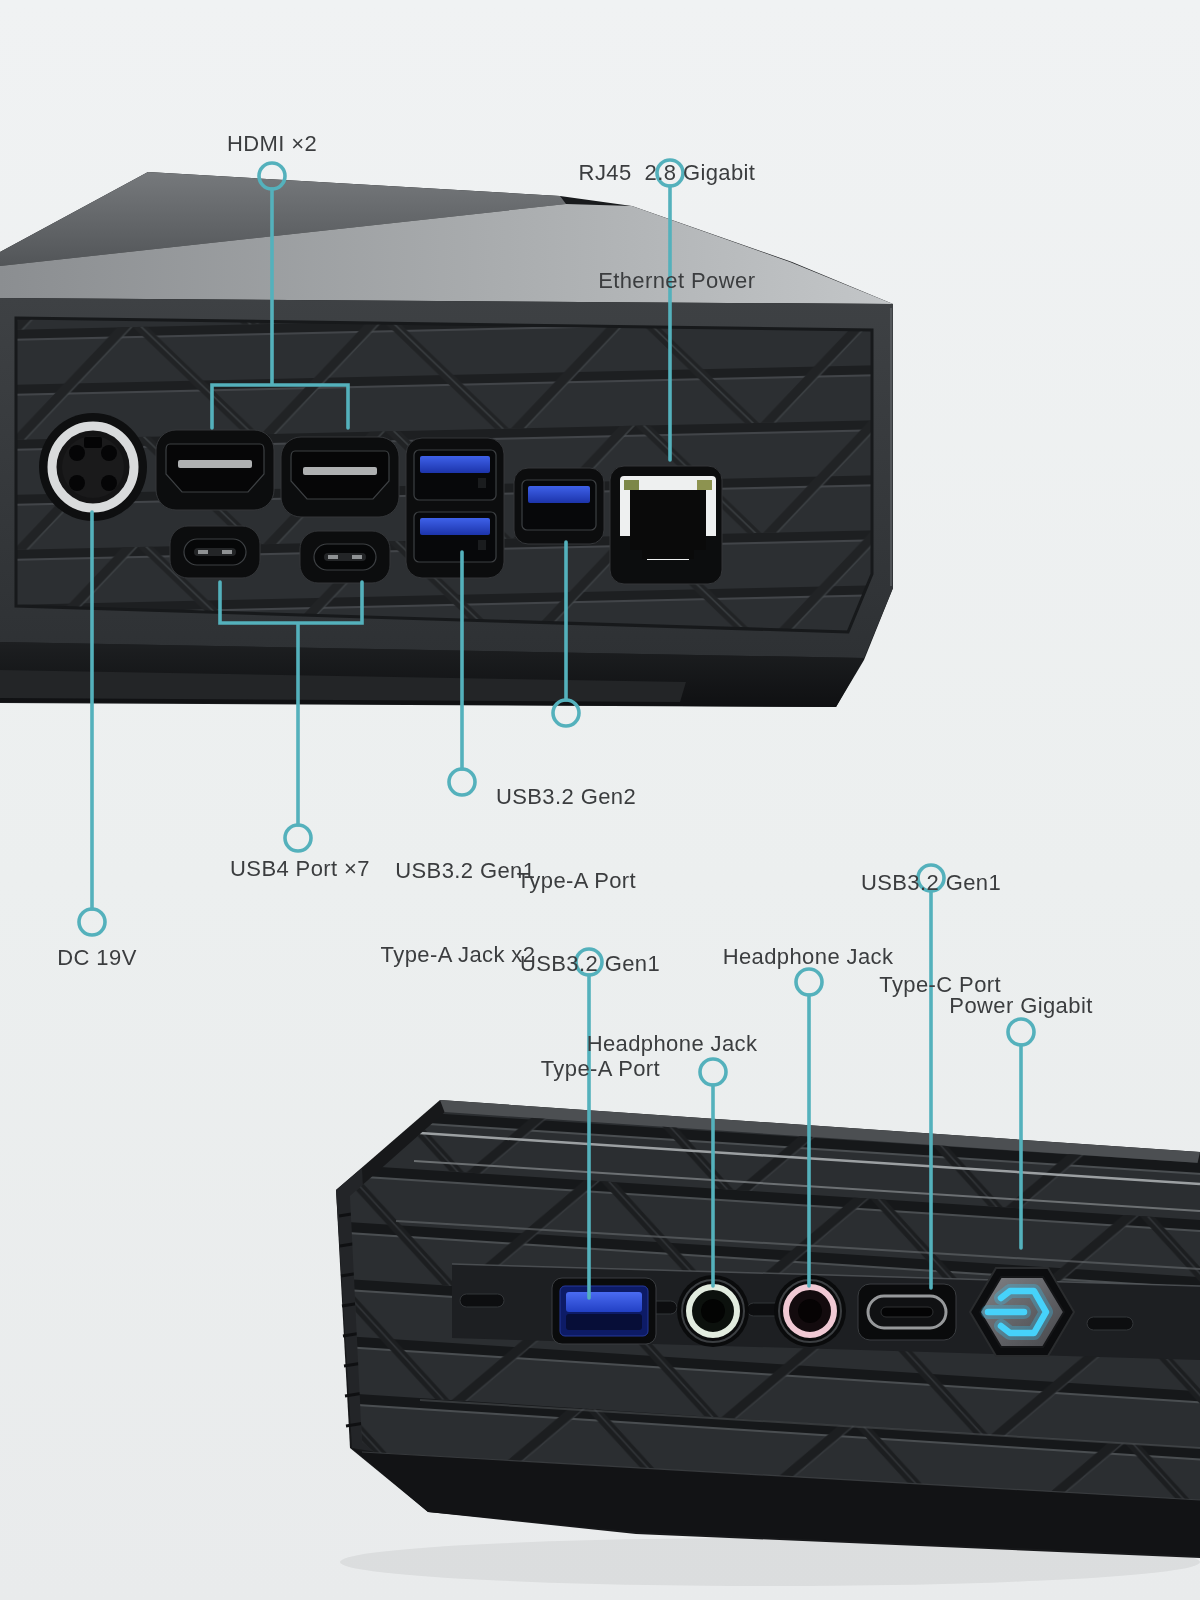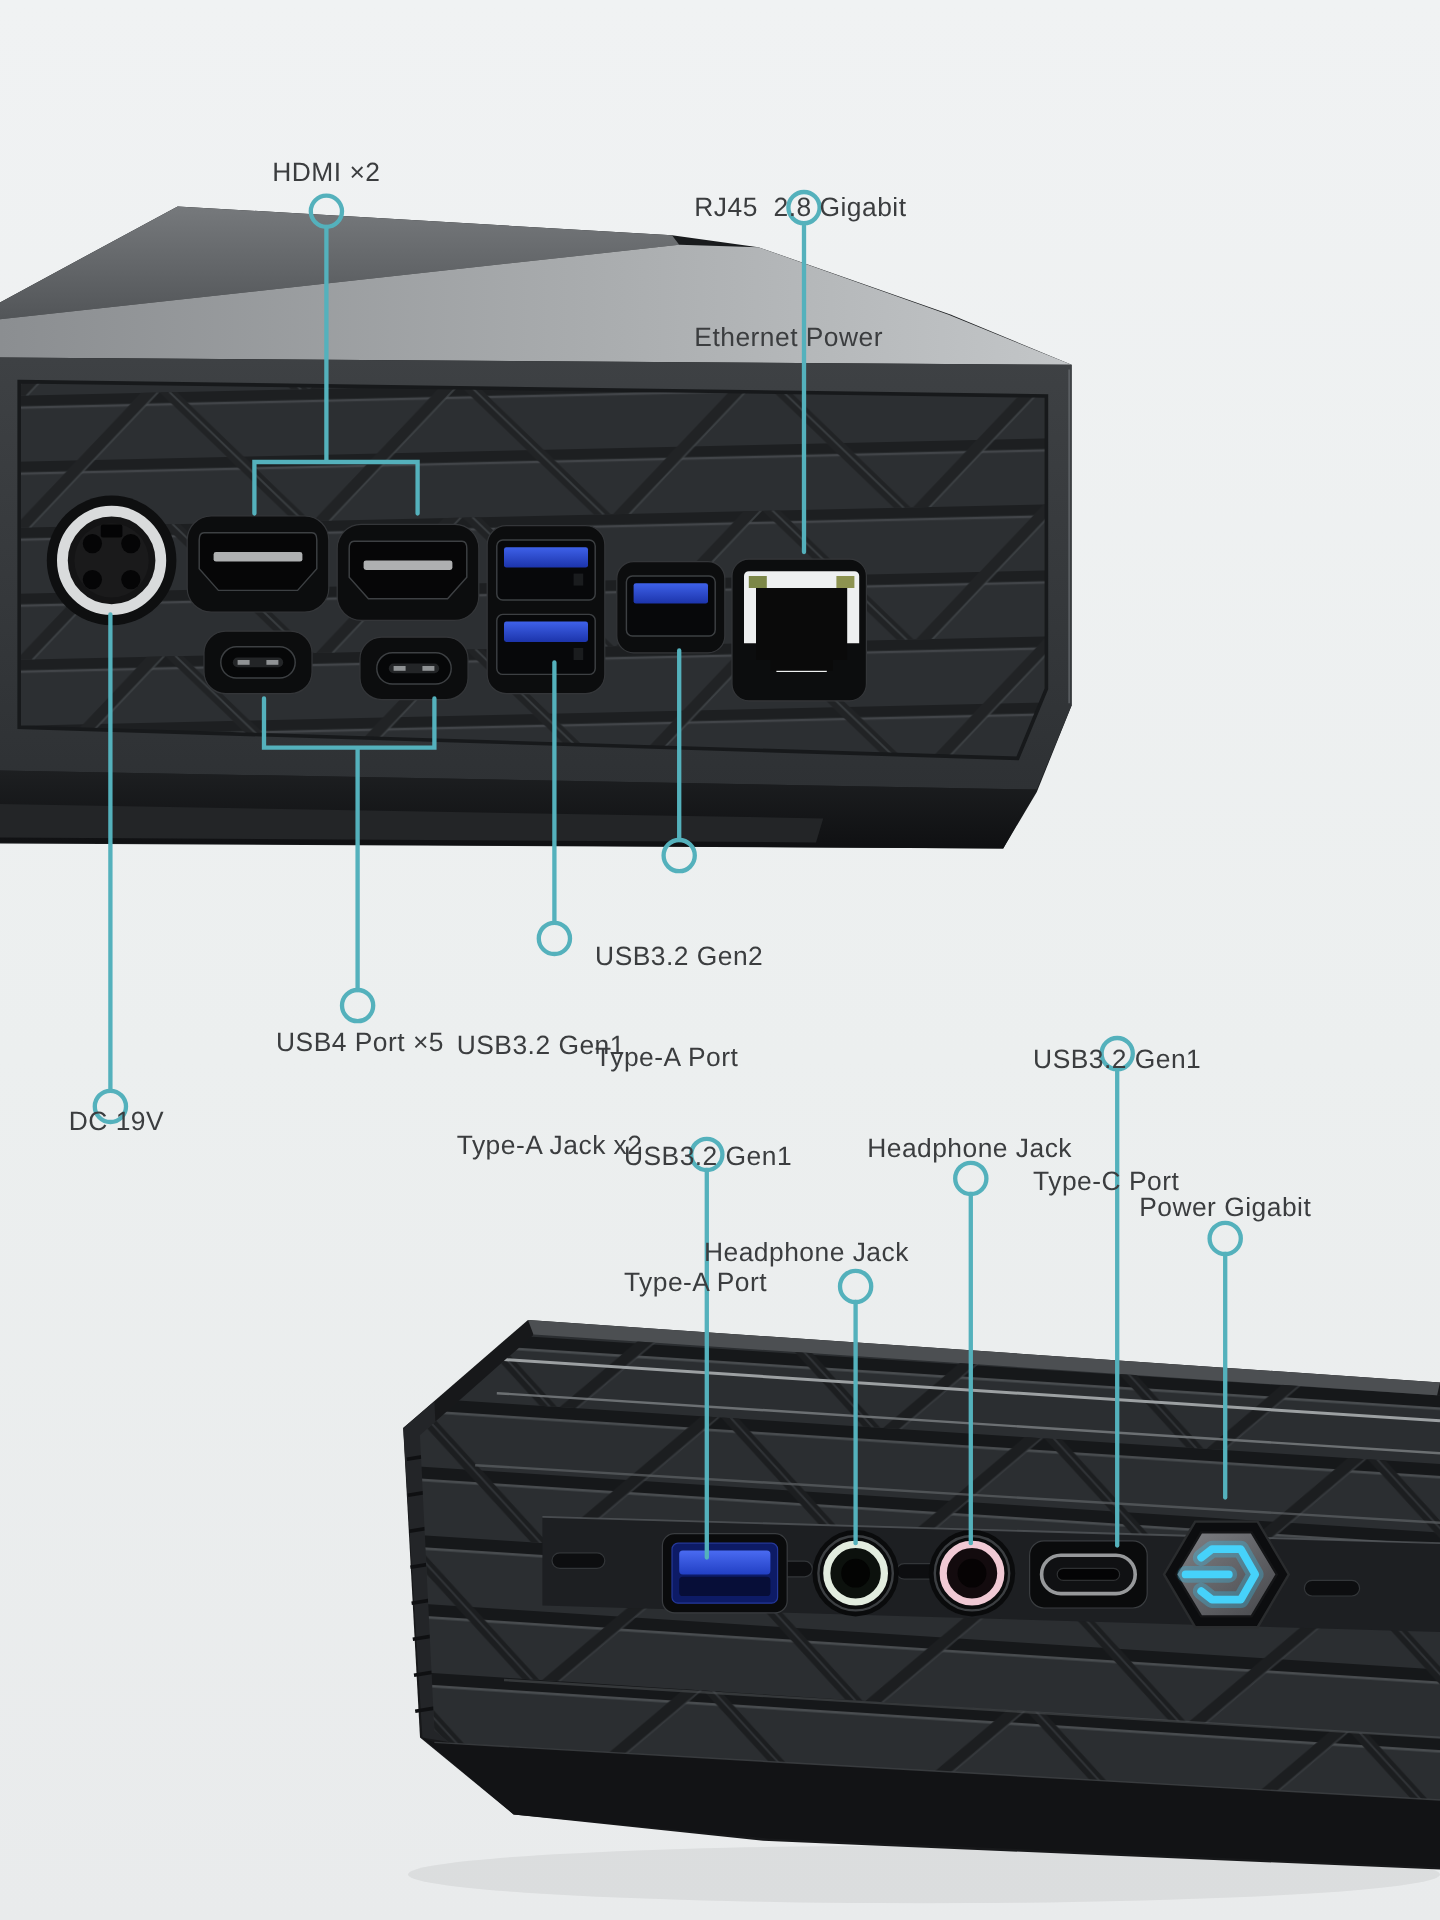--- a/index.html
+++ b/index.html
@@ -5,21 +5,21 @@
   html,body{margin:0;padding:0;background:#e7e9ea;}
   .canvas{
     position:relative;width:1200px;height:1600px;overflow:hidden;
     background:linear-gradient(180deg,#f0f2f3 0%,#ecefef 55%,#e9ebec 100%);
     font-family:"Liberation Sans", sans-serif;
   }
   .stage{position:absolute;left:0;top:0;}
   .label{
     position:absolute;transform:translateX(-50%);
     font-size:22px;color:#3b3d3f;letter-spacing:.4px;
-    text-align:left;white-space:pre;line-height:26px;
+    text-align:right;white-space:pre;line-height:26px;
   }
   .lh28{line-height:28px}.lh34{line-height:34px}.lh35{line-height:35px}.lh36{line-height:36px}
 </style>
 </head>
 <body>
 
 <div class="canvas">
 
 <svg class="stage" width="1200" height="1600" viewBox="0 0 1200 1600">
   <defs>
@@ -290,22 +290,22 @@
 </div>
 <div class="label" style="left:272px;top:131px">HDMI ×2</div>
 <div class="label lh28" style="left:566px;top:727px">
   <div>USB3.2 Gen2</div>
   <div>Type-A Port</div>
 </div>
 <div class="label lh28" style="left:458px;top:801px">
   <div>USB3.2 Gen1</div>
   <div>Type-A Jack x2</div>
 </div>
-<div class="label" style="left:300px;top:856px">USB4 Port ×5</div>
-<div class="label" style="left:97px;top:922px">DC 19V</div>
+<div class="label" style="left:300px;top:856px">USB4 Port ×7</div>
+<div class="label" style="left:97px;top:945px">DC 19V</div>
 
 <div class="label lh35" style="left:590px;top:876px">
   <div>USB3.2 Gen1</div>
   <div>Type-A Port</div>
 </div>
 <div class="label lh34" style="left:931px;top:798px">
   <div>USB3.2 Gen1</div>
   <div>Type-C Port</div>
 </div>
 <div class="label" style="left:808px;top:944px">Headphone Jack</div>

